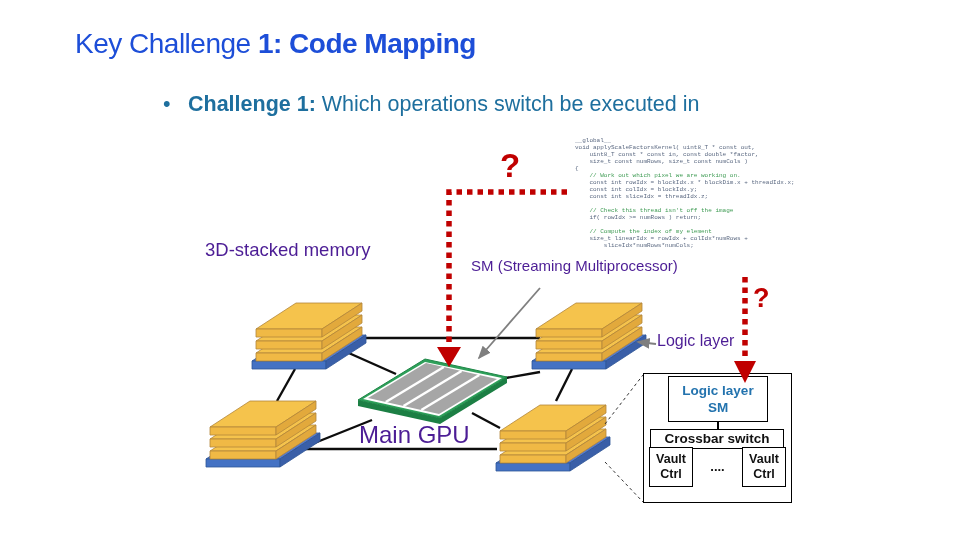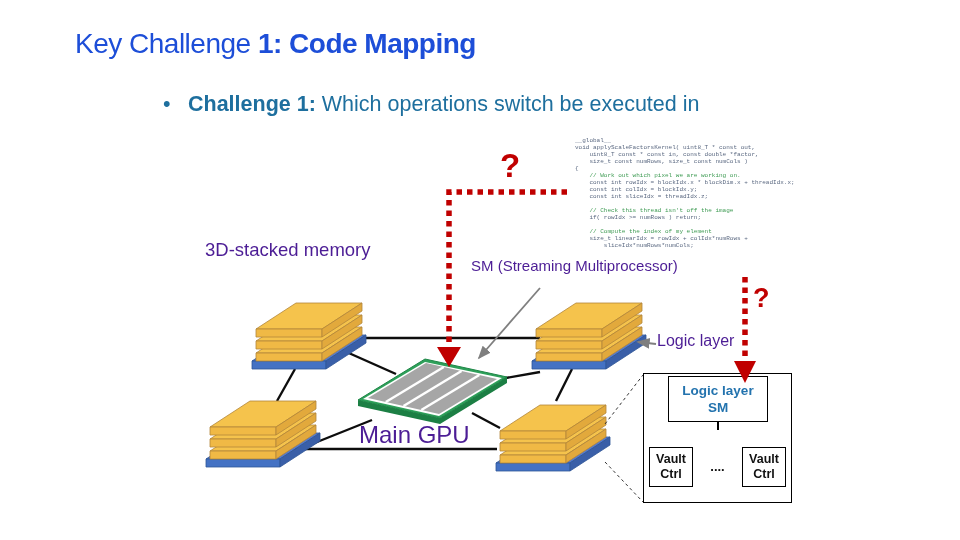--- a/index.html
+++ b/index.html
@@ -166,20 +166,21 @@
 <div id="qmark-left" class="abs qmark htext">?</div>
 
 <div id="qmark-right" class="abs qmark htext">?</div>
 
 <div id="logicbox" class="abs">
   <div id="box-sm" class="inner-box">
     <span>Logic layer</span><br>
     <span>SM</span>
   </div>
   <div class="connector" style="left:73px; top:48px; height:8px;"></div>
+  <div id="box-crossbar" class="inner-box">Crossbar switch</div>
   <div class="connector" style="left:28px; top:75px; height:9px;"></div>
   <div class="connector" style="left:112px; top:75px; height:9px;"></div>
   <div id="box-vault-left" class="inner-box vault">
     <span>Vault</span><br>
     <span>Ctrl</span>
   </div>
   <div id="box-dots">....</div>
   <div id="box-vault-right" class="inner-box vault">
     <span>Vault</span><br>
     <span>Ctrl</span>

